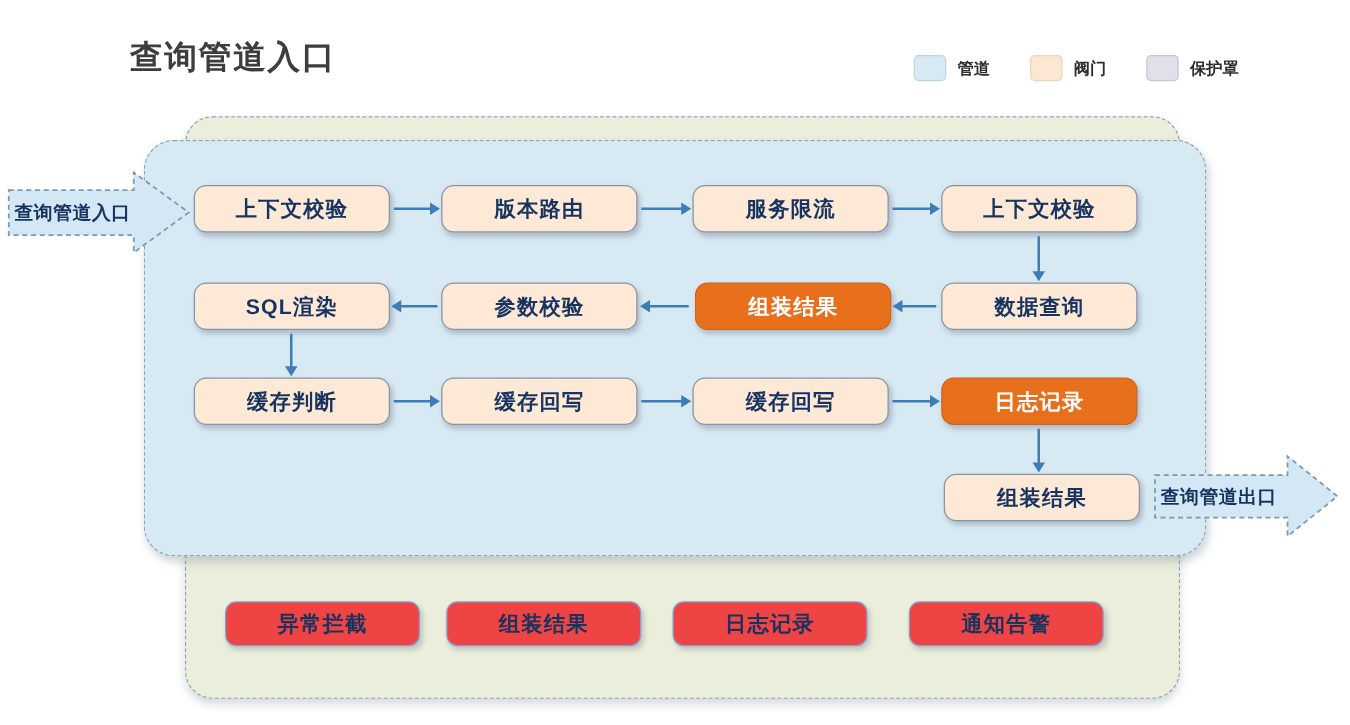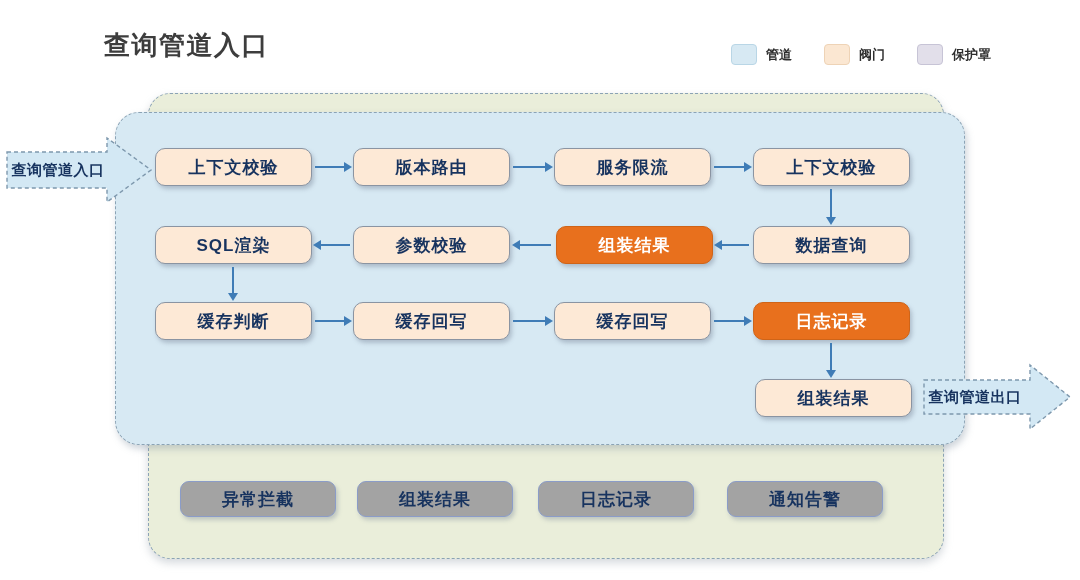--- a/index.html
+++ b/index.html
@@ -37,21 +37,21 @@
   .node{
     width:157px;height:38px;border:1.5px solid #8a94a2;border-radius:10px;
     background:#fde9d6;color:#17335f;font-size:17px;font-weight:bold;
     display:flex;align-items:center;justify-content:center;
     box-shadow:2px 3px 4px rgba(110,122,142,0.40);box-sizing:border-box;
     letter-spacing:1px;white-space:nowrap;
   }
   .node.script{background:#e8701d;border-color:#cf6418;color:#ffffff;}
   .shield-node{
     width:156px;height:36px;border:1.6px solid #8b9cc8;border-radius:9px;
-    background:#a3a3a3;color:#17335f;font-size:17px;font-weight:bold;
+    background:#ef4444;color:#17335f;font-size:17px;font-weight:bold;
     display:flex;align-items:center;justify-content:center;
     box-shadow:2px 3px 4px rgba(110,122,142,0.35);box-sizing:border-box;
     letter-spacing:1px;white-space:nowrap;
   }
   
   .ha{height:2.2px;background:#3f7cb6;}
   .ha.right::after{
     content:"";position:absolute;right:-7px;top:-3.9px;width:0;height:0;
     border-left:8px solid #3f7cb6;border-top:5px solid transparent;border-bottom:5px solid transparent;
   }

